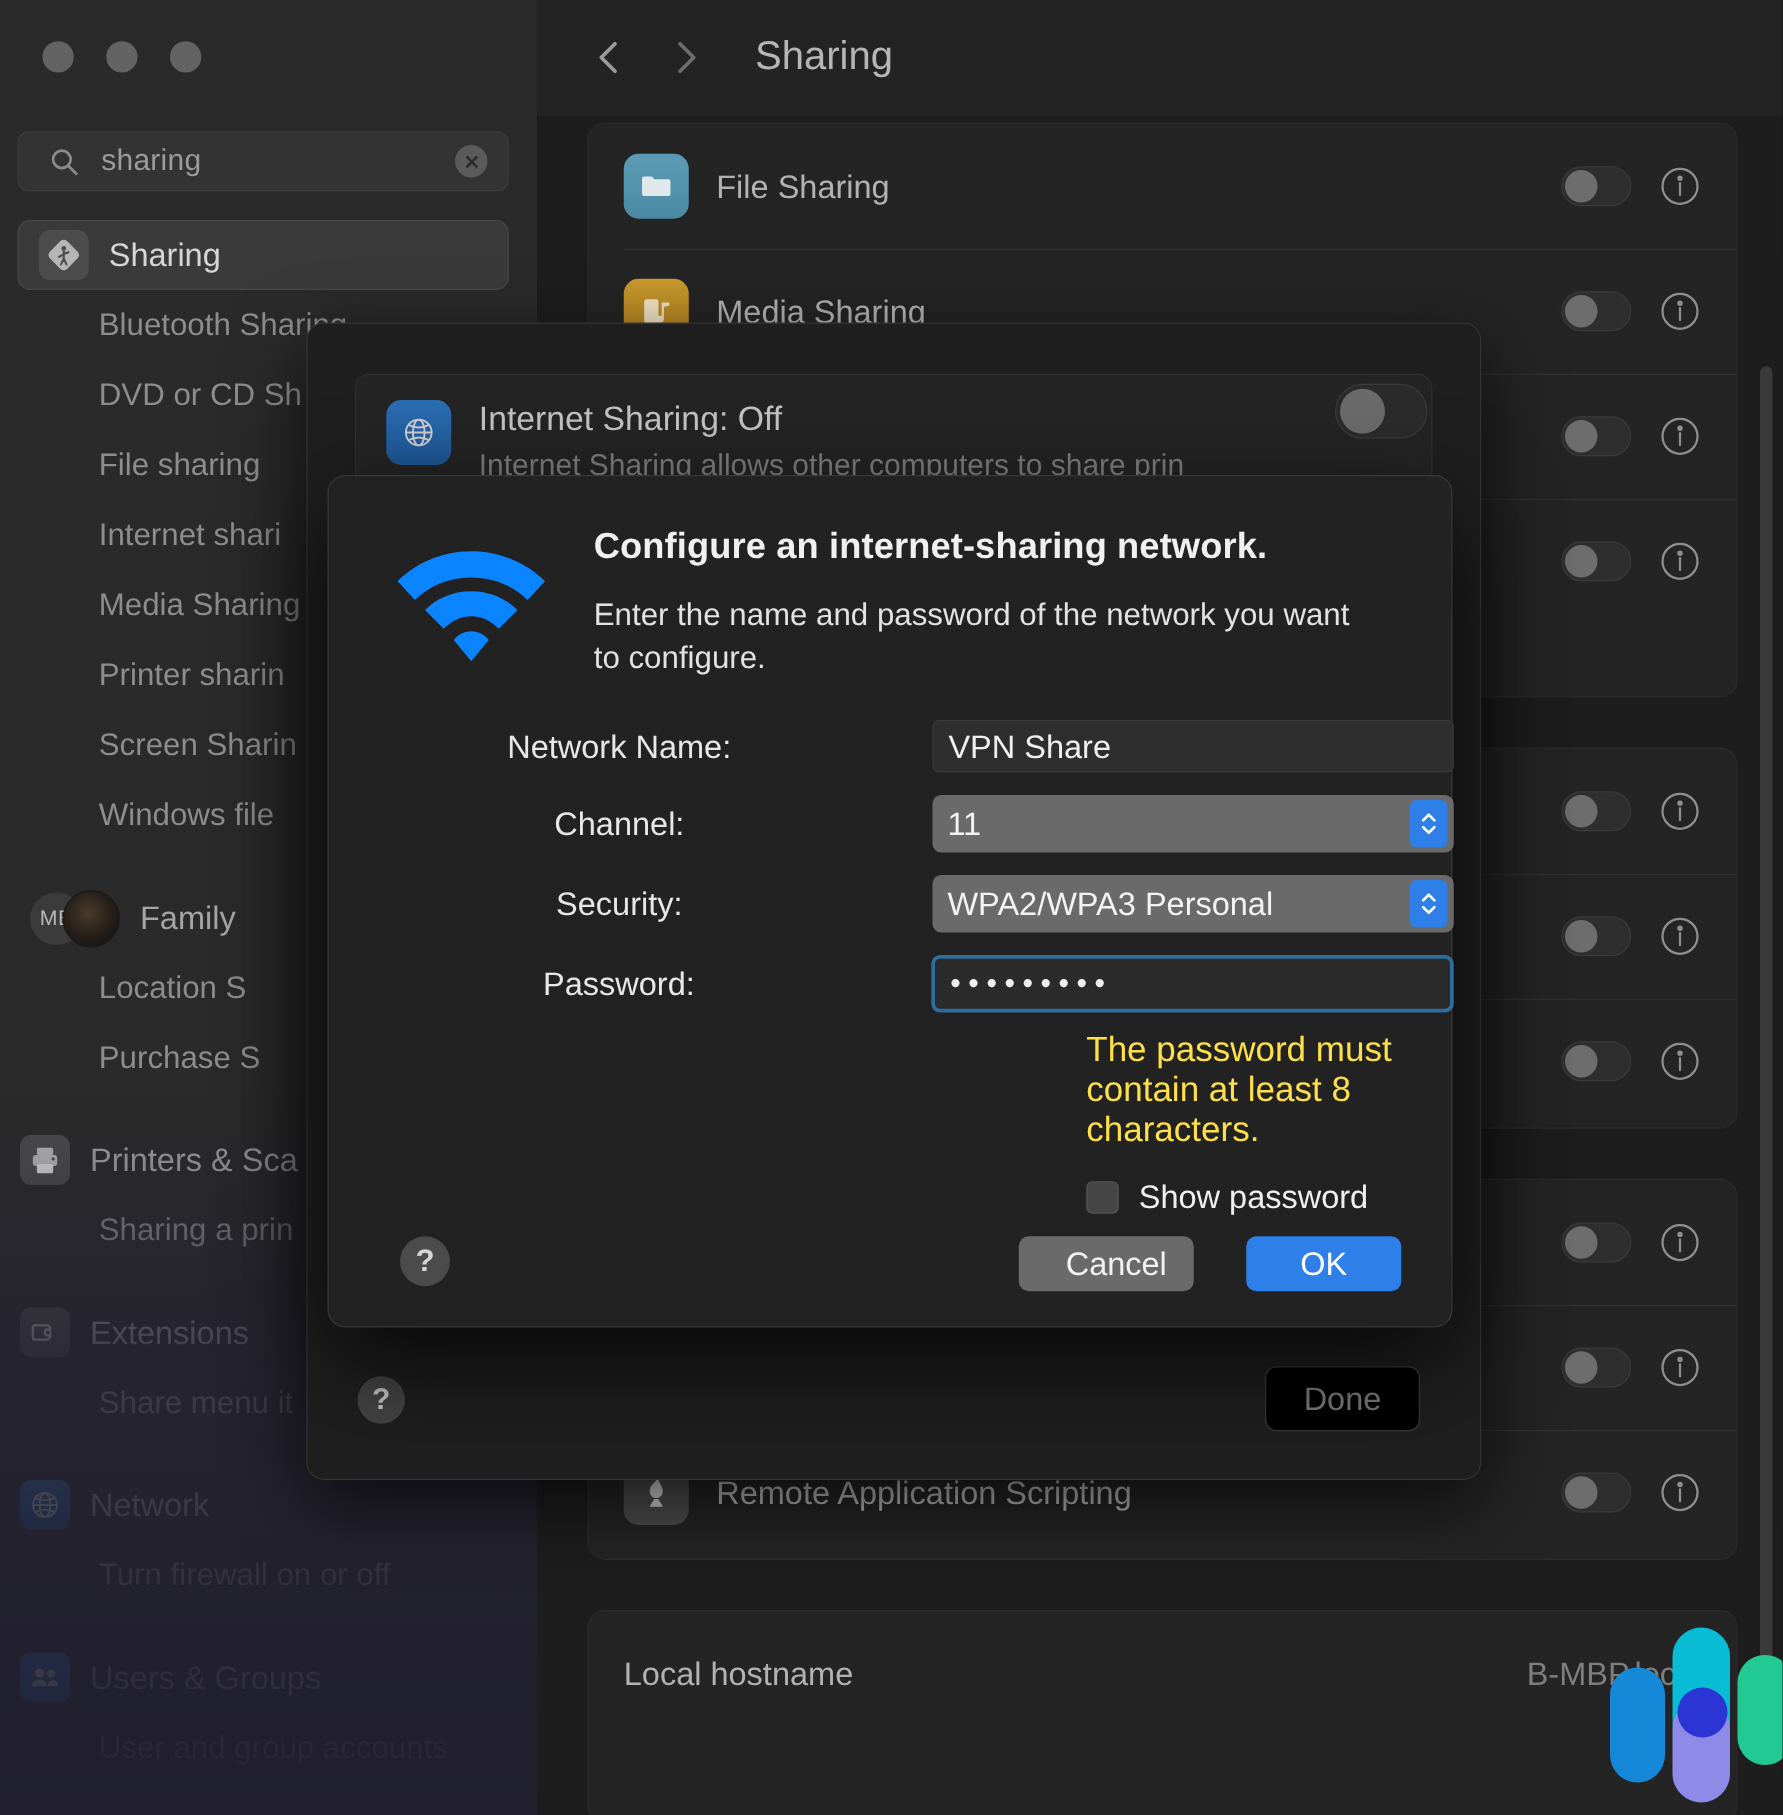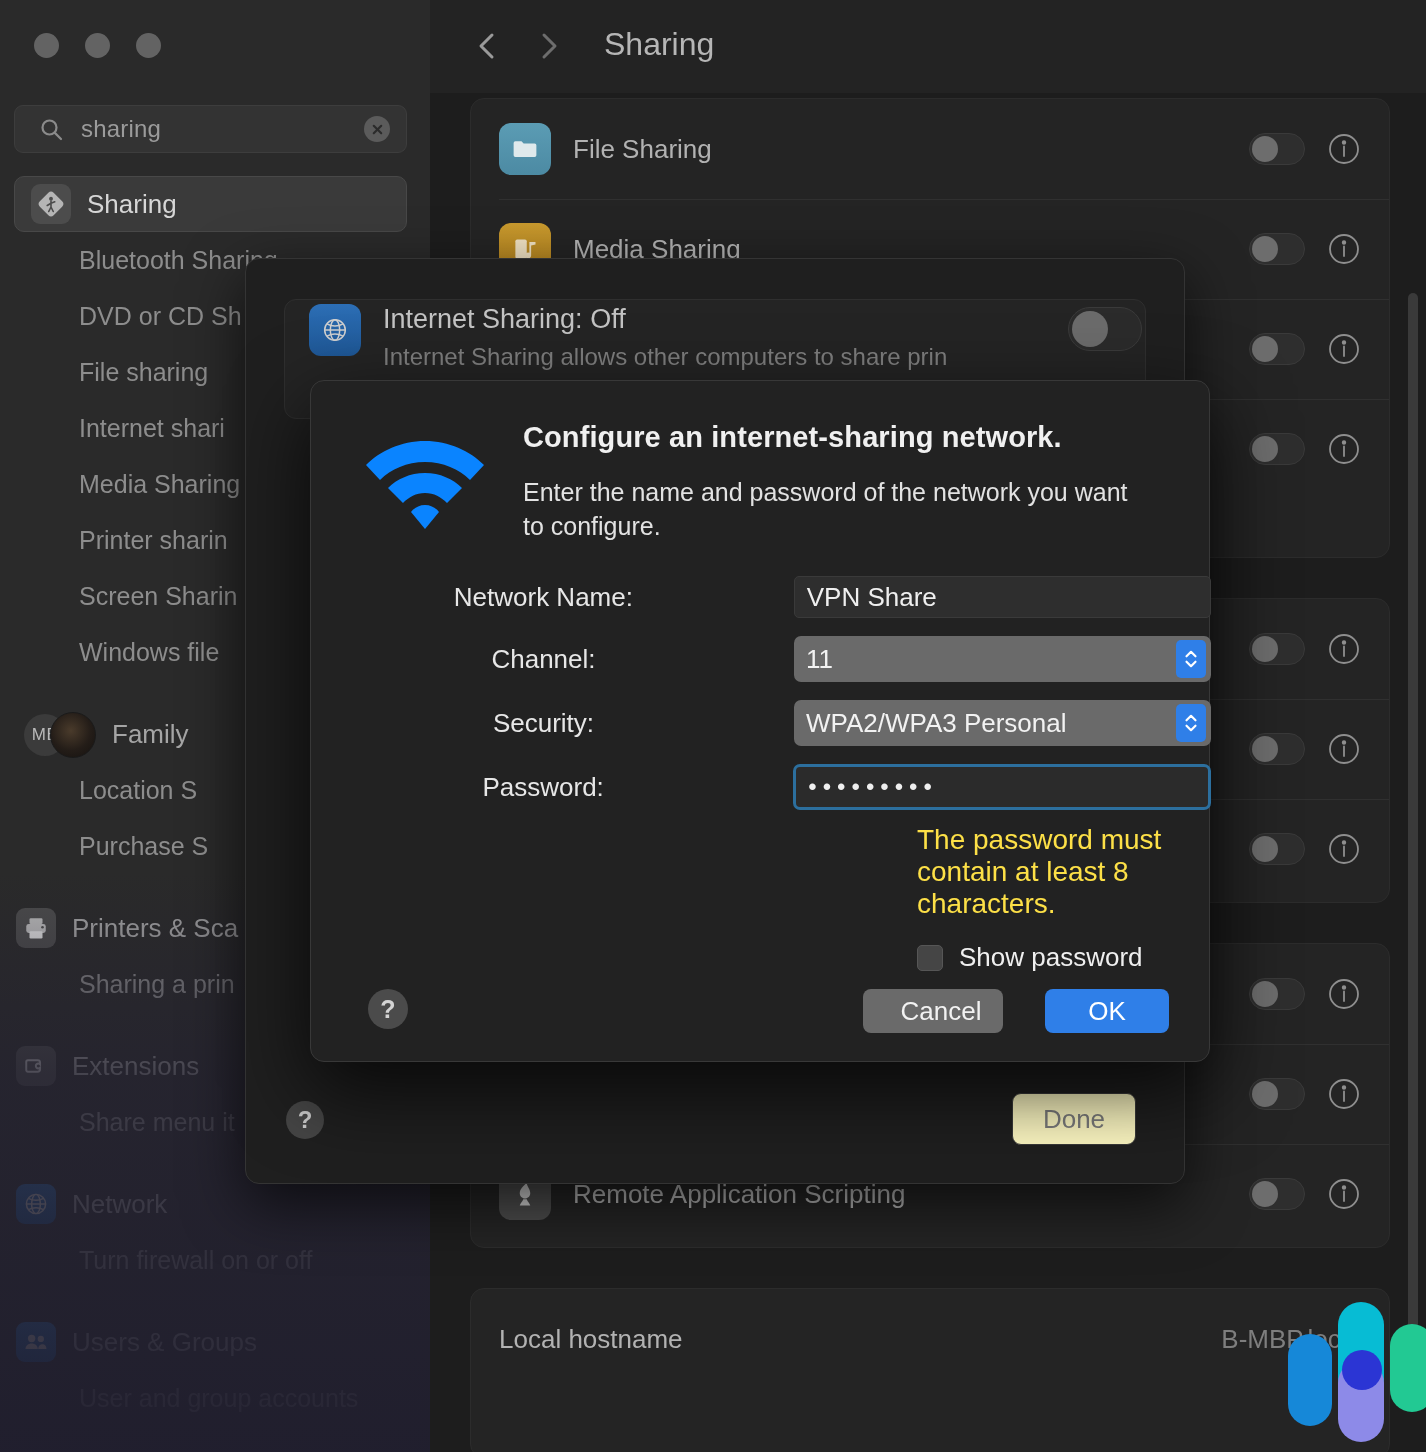--- a/index.html
+++ b/index.html
@@ -127,21 +127,21 @@
 
   
   .sheet {
     position:absolute; left: 245px; top: 258px; width: 940px; height: 926px;
     background: #1f1f1f; border:1px solid #343434; border-radius: 14px;
     box-shadow: 0 20px 60px rgba(0,0,0,.65);
   }
   .sheet-card {
     position:absolute; left: 38px; top: 40px; width: 862px; height: 120px;
     background: #242424; border:1px solid #2f2f2f; border-radius: 12px;
-    display:flex; align-items:flex-start; padding: 4px 24px;
+    display:flex; align-items:flex-start; padding: 20px 24px;
   }
   .sheet-icon {
     width: 52px; height: 52px; border-radius: 12px; flex:none;
     background: linear-gradient(#2c6eb5,#1e5796);
     display:flex; align-items:center; justify-content:center;
   }
   .sheet-texts { margin-left: 22px; }
   .sheet-title { font-size: 27px; color:#c3c3c3; }
   .sheet-sub { font-size: 24px; color:#7f7f7f; margin-top: 8px; }
   .sheet-toggle {
@@ -150,30 +150,29 @@
   }
   .sheet-toggle .knob { position:absolute; left:3px; top:3px; width:36px; height:36px;
     border-radius:50%; background:#6b6b6b; }
   .sheet-help {
     position:absolute; left: 40px; bottom: 44px; width: 38px; height:38px; border-radius:50%;
     background:#454545; color:#c9c9c9; font-size:24px; display:flex;
     align-items:center; justify-content:center; font-weight:bold;
   }
   .sheet-done {
     position:absolute; right: 48px; bottom: 38px; width: 124px; height: 52px;
-    border-radius:9px; background:#fef9c3; border:1px solid #3a3a3a;
+    border-radius:9px; background:#000000; border:1px solid #3a3a3a;
     color:#7c7c7c; font-size:26px; display:flex; align-items:center; justify-content:center;
   }
 
   
   .dialog {
     position:absolute; left: 262px; top: 380px; width: 900px; height: 682px;
     background: #222222; border: 1px solid #383838; border-radius: 14px;
     box-shadow: 0 28px 80px rgba(0,0,0,.75);
-    margin-left: 48px;
   }
   .wifi-ico { position:absolute; left: 52px; top: 50px; width: 124px; height: 106px; }
   .dlg-head { position:absolute; left: 212px; top: 40px; width: 620px; }
   .dlg-title { font-size: 29px; font-weight: bold; color: #f0f0f0; letter-spacing:.1px; }
   .dlg-sub { font-size: 25px; color: #e2e2e2; margin-top: 22px; line-height: 1.35; }
 
   .form { position:absolute; left: 0; top: 195px; width: 900px; }
   .frow { display:flex; align-items:center; margin-bottom: 14px; }
   .flabel {
     width: 600px; text-align: center; padding-right: 18px;

